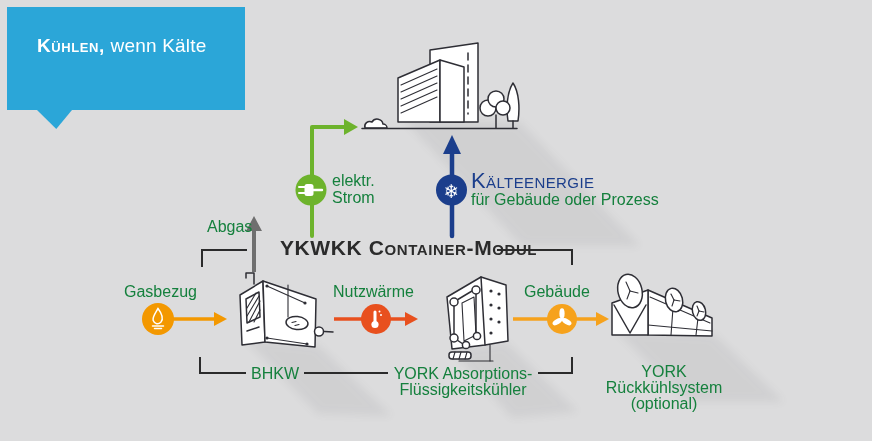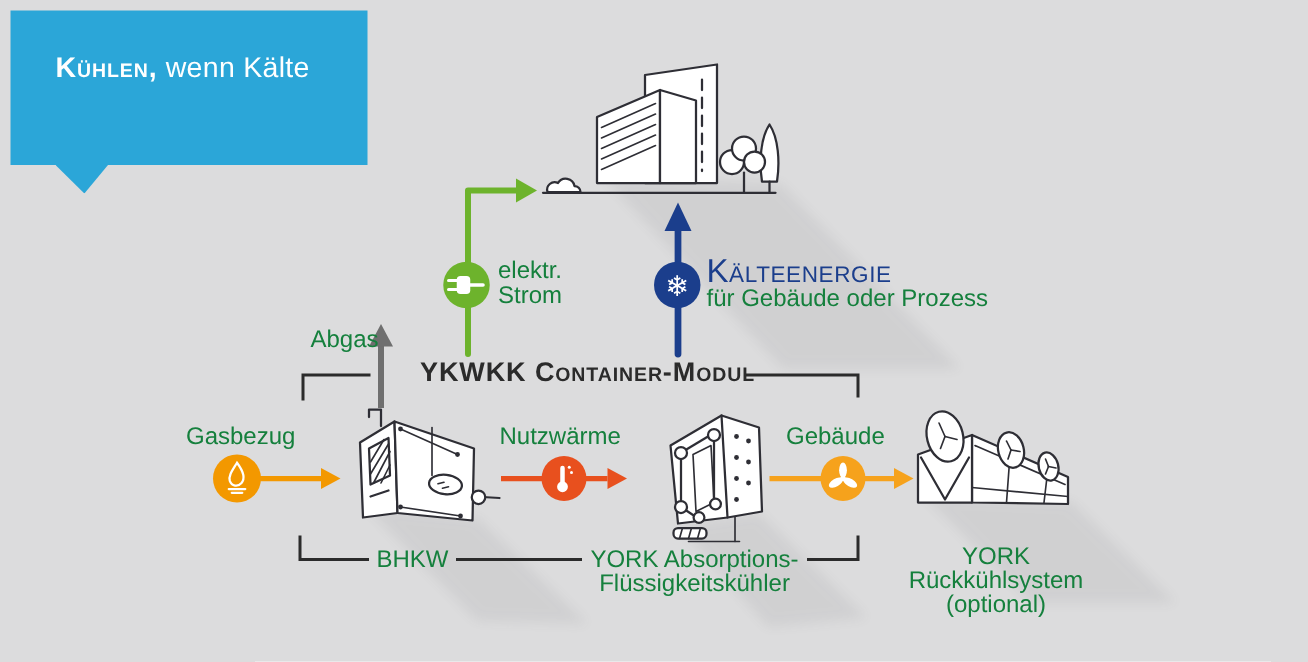--- a/index.html
+++ b/index.html
@@ -10,21 +10,21 @@
   .banner{position:absolute;left:7px;top:7px;width:238px;height:103px;background:#2ba6d8;}
   .banner-tail{position:absolute;left:37px;top:110px;width:35px;height:19px;background:#2ba6d8;
     clip-path:polygon(0 0,100% 0,55% 100%);}
   .banner-text{position:absolute;left:30px;top:26px;color:#fff;font-size:19px;line-height:26px;letter-spacing:.2px;}
   .banner-emph{font-weight:bold;font-variant:small-caps;letter-spacing:.6px;}
 
   
   .label{position:absolute;font-size:16px;line-height:16px;color:#15803d;white-space:nowrap;}
   .center{text-align:center;white-space:normal;}
   .navy-title{color:#1b3e8c;font-weight:normal;font-variant:small-caps;letter-spacing:.4px;font-size:22px;}
-  .module-title{color:#2b2b2b;font-weight:bold;font-variant:small-caps;letter-spacing:.6px;font-size:18px;}
+  .module-title{color:#2b2b2b;font-weight:bold;font-variant:small-caps;letter-spacing:.6px;font-size:21px;}
 
   svg{position:absolute;left:0;top:0;}
   .art{stroke:#2e2e35;stroke-width:1.5;fill:#ffffff;stroke-linejoin:round;stroke-linecap:round;}
   .artline{stroke:#2e2e35;stroke-width:1.5;fill:none;stroke-linejoin:round;stroke-linecap:round;}
   .thin{stroke-width:1.1;}
   .dot{fill:#2e2e35;stroke:none;}
   .bracket{stroke:#2b2b2b;stroke-width:2;fill:none;}
 </style>
 </head>
 <body>

